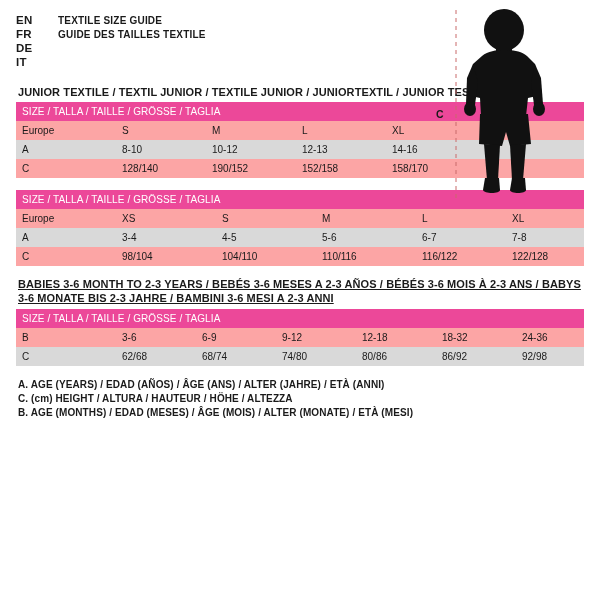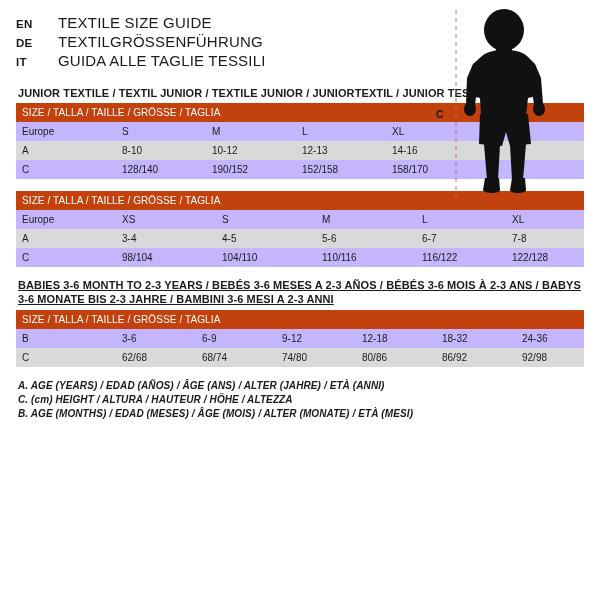--- a/index.html
+++ b/index.html
@@ -33,22 +33,22 @@
     margin-bottom: 2px;
   }
   .lang-code {
     width: 42px;
     font-size: 11.5px;
     font-weight: bold;
     letter-spacing: 0.3px;
     color: #1a1a1a;
   }
   .lang-text {
-    font-size: 15px;
-    font-weight: normal;
+    font-size: 10px;
+    font-weight: bold;
     letter-spacing: 0.2px;
     color: #1a1a1a;
   }
 
   
   .figure-area {
     position: absolute;
     top: 8px;
     right: 14px;
     width: 150px;
@@ -91,69 +91,70 @@
     text-align: left;
     padding: 2px 0 2px 6px;
     font-weight: normal;
     color: #1a1a1a;
     height: 15px;
     vertical-align: middle;
     overflow: hidden;
     white-space: nowrap;
   }
   tr.head-row td {
-    background: #c2410c;
+    background: #ec4899;
     color: #ffffff;
     font-size: 10px;
     font-weight: normal;
     letter-spacing: 0.1px;
   }
   tr.shade td {
     background: #d9d9d9;
   }
   tr.plain td {
-    background: #c4b5fd;
+    background: #fca5a5;
   }
 
   
   .tables-wrap {
     margin-top: 18px;
   }
 
   
   .legend {
     margin-top: 8px;
     margin-left: 2px;
   }
   .legend div {
     font-size: 10px;
     font-weight: bold;
     color: #1a1a1a;
     line-height: 14px;
     letter-spacing: 0.1px;
-    font-style: italic;
   }
 </style>
 </head>
 <body>
 
 <div class="page">
 
   <div class="lang-block">
     <div class="lang-row">
       <span class="lang-code">EN</span>
       <span class="lang-text">TEXTILE SIZE GUIDE</span>
     </div>
     <div class="lang-row">
+      <span class="lang-code">FR</span>
+      <span class="lang-text">GUIDE DES TAILLES TEXTILE</span>
+    </div>
+    <div class="lang-row">
       <span class="lang-code">DE</span>
-      <span class="lang-text">TEXTILGRÖSSENFÜHRUNG</span>
     </div>
     <div class="lang-row">
       <span class="lang-code">IT</span>
-      <span class="lang-text">GUIDA ALLE TAGLIE TESSILI</span>
     </div>
   </div>
 
   <div class="figure-area">
     <svg width="150" height="195" viewBox="0 0 150 195" xmlns="http://www.w3.org/2000/svg">
 
       <line x1="20" y1="2" x2="20" y2="193" stroke="#c96a6a" stroke-width="1" stroke-dasharray="4,4"></line>
       <g fill="#111111">
 
         <ellipse cx="68" cy="22" rx="20" ry="21"></ellipse>

